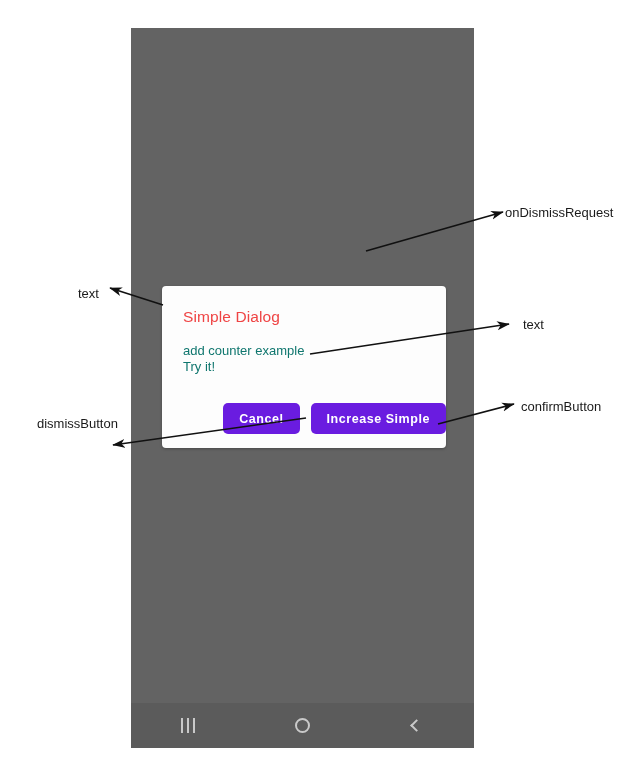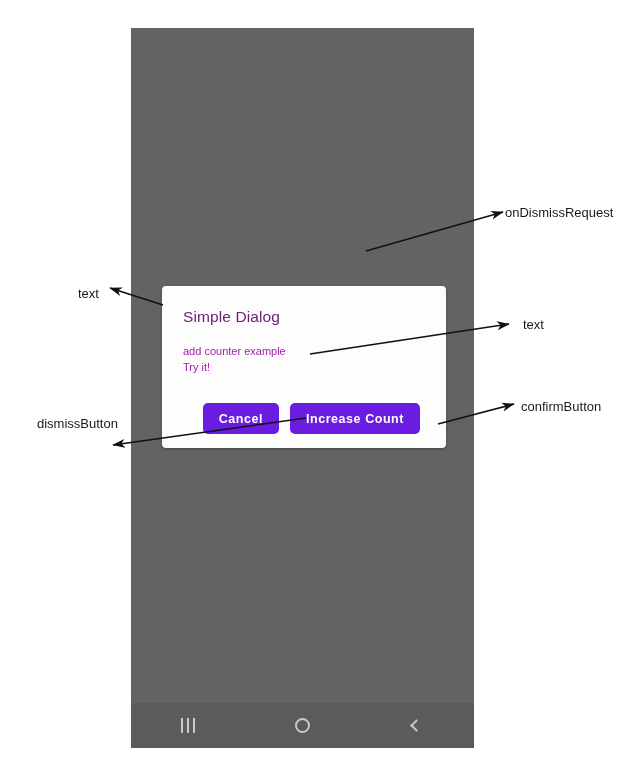--- a/index.html
+++ b/index.html
@@ -22,32 +22,32 @@
   #dialog {
     position:absolute; left:162px; top:286px;
     width:284px; height:162px;
     background:#fdfdfd;
     border-radius:4px;
     box-shadow:0 1px 3px rgba(0,0,0,0.28);
     z-index:5;
   }
   #dialog-title {
     position:absolute; left:21px; top:22px;
-    font-size:15.5px; color:#701a75; letter-spacing:0.1px;
+    font-size:15.5px; color:#ef4444; letter-spacing:0.1px;
     white-space:nowrap;
   }
   #dialog-text {
     position:absolute; left:21px; top:57px;
-    font-size:11px; color:#a21caf; line-height:16px;
+    font-size:13px; color:#0f766e; line-height:16px;
     white-space:pre-line;
   }
   #dialog-actions {
     position:absolute; left:0; right:0; bottom:14px;
     display:flex; justify-content:flex-end; align-items:center;
-    gap:11px; padding-right:26px;
+    gap:11px; padding-right:0;
   }
   .dlg-btn {
     background:#6A1CE0;
     color:#ffffff;
     border:none;
     border-radius:5px;
     font-family:"Liberation Sans", sans-serif;
     font-size:12.5px;
     font-weight:bold;
     letter-spacing:0.55px;
@@ -119,21 +119,21 @@
       </div>
     </div>
   </div>
 
   <div id="dialog">
     <div id="dialog-title">Simple Dialog</div>
     <div id="dialog-text">add counter example
 Try it!</div>
     <div id="dialog-actions">
       <button class="dlg-btn">Cancel</button>
-      <button class="dlg-btn">Increase Count</button>
+      <button class="dlg-btn">Increase Simple</button>
     </div>
   </div>
 
   <svg id="annot-svg" viewBox="0 0 617 766">
     <defs>
       <marker id="ah" markerWidth="9" markerHeight="9" refX="7.5" refY="3.2" orient="auto" markerUnits="strokeWidth">
         <path d="M0,0.4 L8,3.2 L0,6 L2.2,3.2 Z" fill="#111"></path>
       </marker>
     </defs>
 

